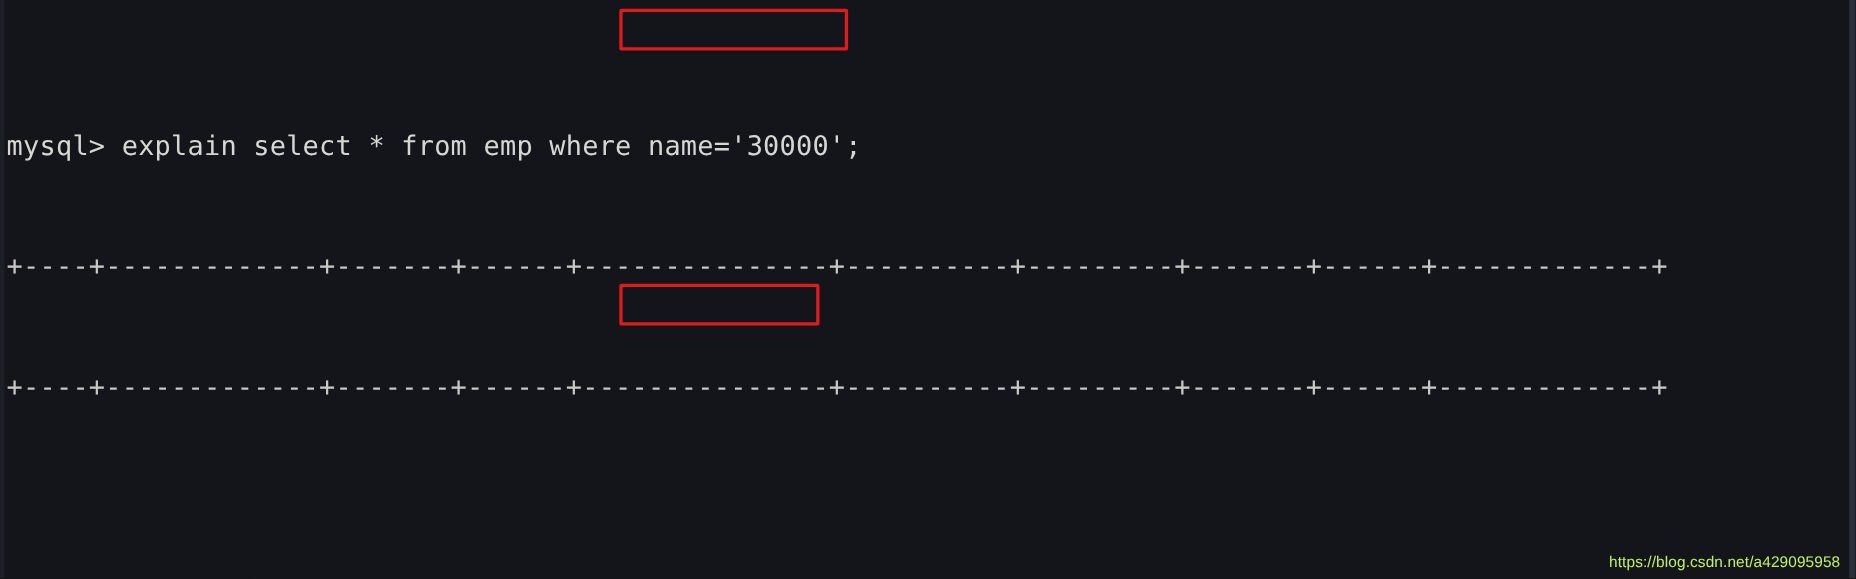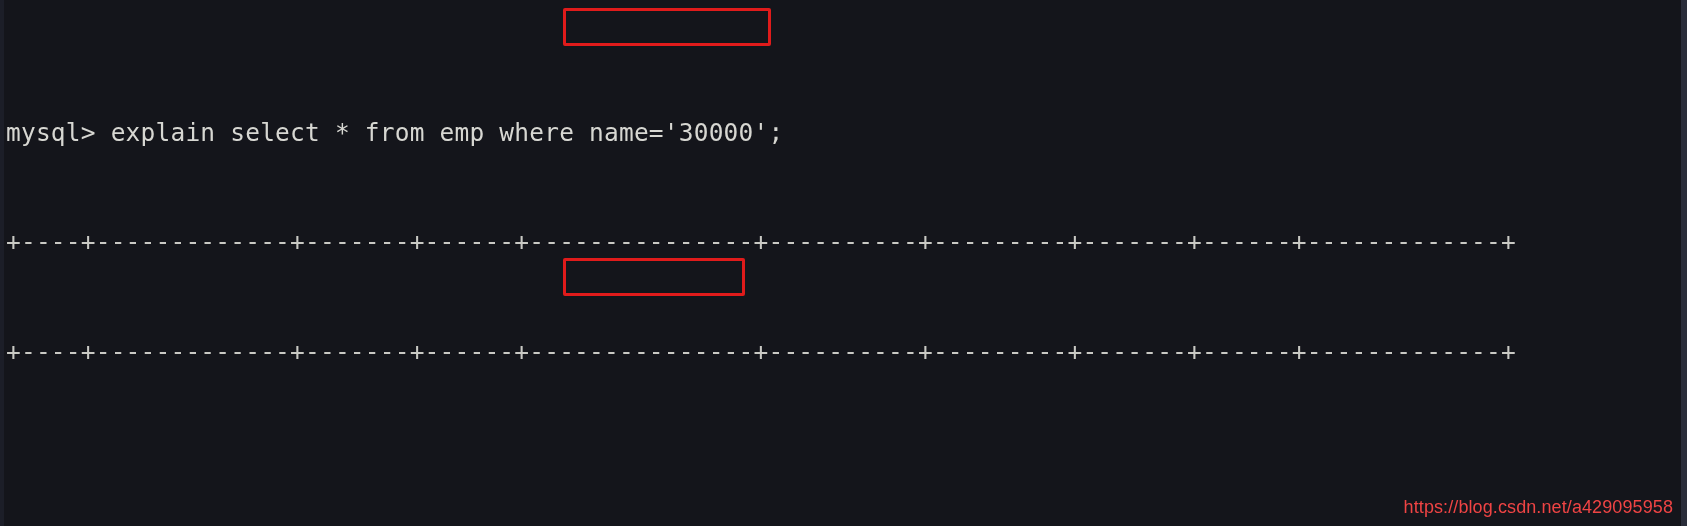--- a/index.html
+++ b/index.html
@@ -63,23 +63,23 @@
     box-sizing: border-box;
     pointer-events: none;
   }
   #hl-1 { left: 563px;  top: 8px;   width: 208px; height: 38px; }
   #hl-2 { left: 563px;  top: 258px; width: 182px; height: 38px; }
 
   .watermark {
     position: absolute;
     right: 14px;
     bottom: 8px;
-    color: #ef4444;
+    color: #bef264;
     font-family: "Liberation Sans", sans-serif;
-    font-size: 18px;
+    font-size: 14px;
     letter-spacing: 0.1px;
     white-space: nowrap;
   }
 </style>
 </head>
 <body>
 
 <div id="screen">
 
   <div class="console">

